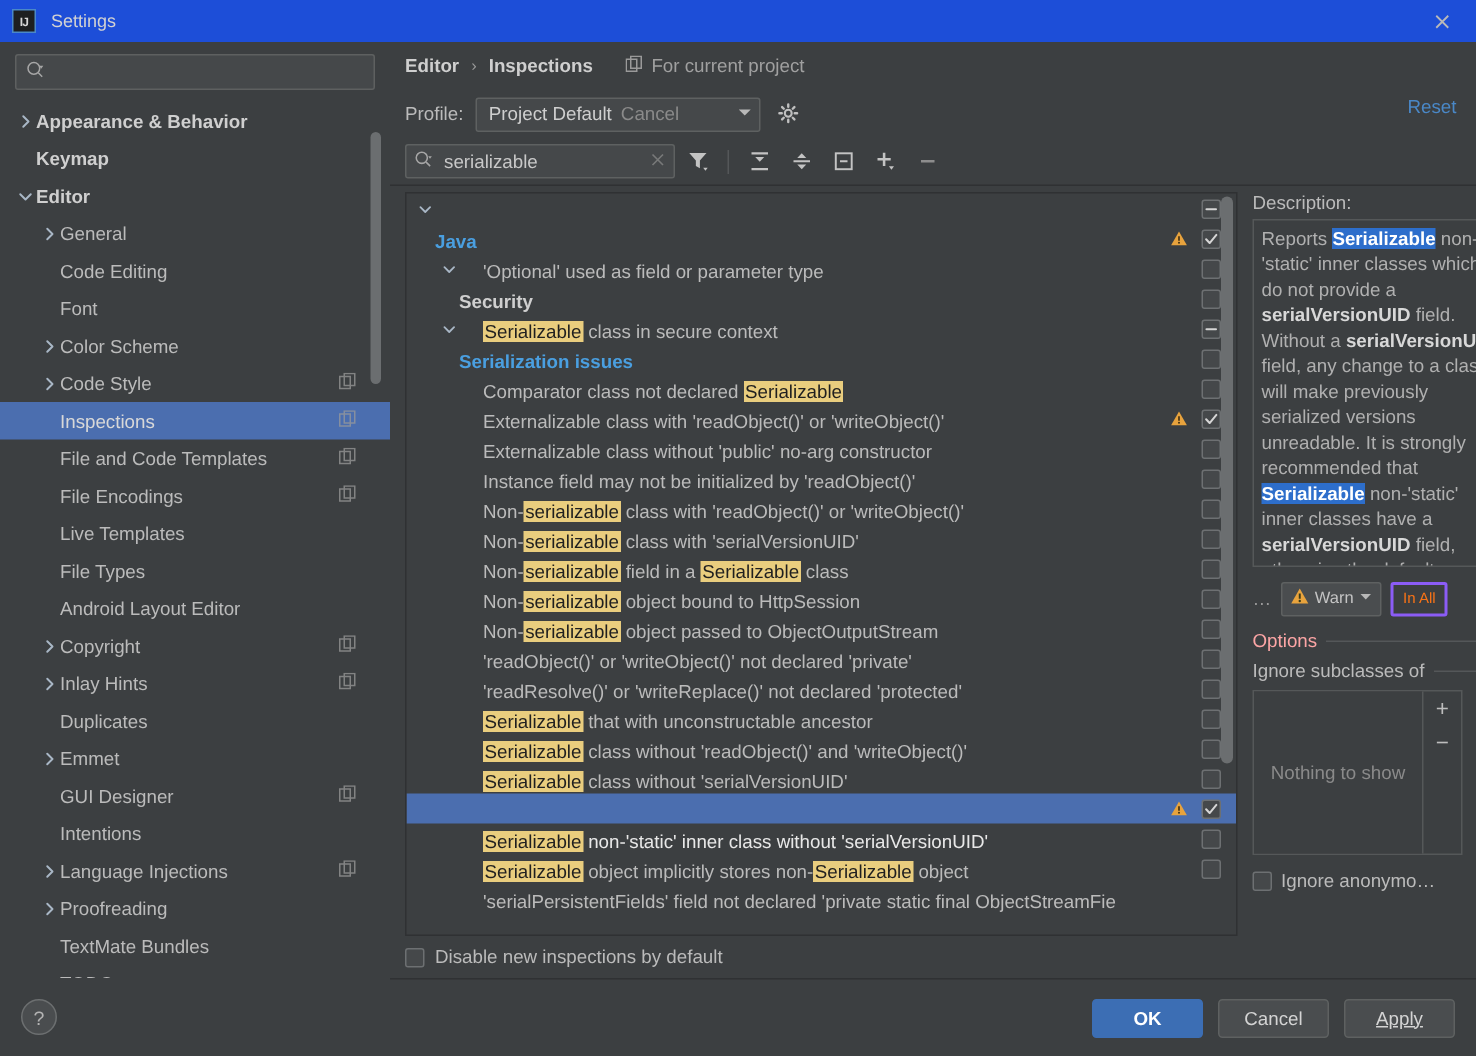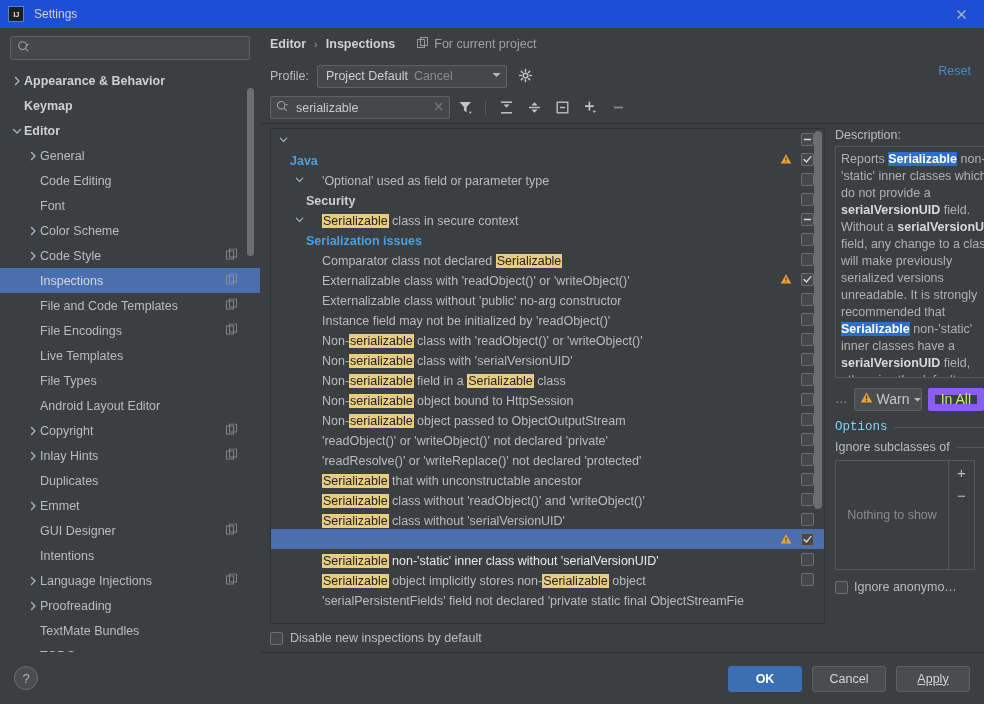--- a/index.html
+++ b/index.html
@@ -394,42 +394,42 @@
   .sev-btn {
     height: 23px;
     border: 1px solid #5e6161;
     background: #4a4d4f;
     border-radius: 2px;
     display: flex;
     align-items: center;
     gap: 4px;
     padding: 0 5px;
     color: #c4c4c4;
-    font-size: 14px;
+    font-size: 11px;
     white-space: nowrap;
     overflow: hidden;
     cursor: default;
   }
   .scope-btn {
     height: 23px;
-    border: 7px solid #8b5cf6;
+    border: 2px solid #8b5cf6;
     background: #3c3f41;
     border-radius: 2px;
     display: flex; align-items: center;
     padding: 0 6px;
-    color: #bef264;
-    font-size: 14px;
+    color: #f97316;
+    font-size: 10px;
     white-space: nowrap;
     cursor: default;
   }
   .opt-sep {
     display: flex; align-items: center; gap: 6px;
     margin-top: 4px; margin-bottom: 6px;
   }
-  .opt-sep .lbl { font-size: 12.5px; color: #7dd3fc; font-family: Liberation Mono, monospace; }
+  .opt-sep .lbl { font-size: 12.5px; color: #fca5a5; }
   .opt-sep .line { flex: 1; height: 1px; background: #545759; }
   .ignore-sub {
     display: flex; align-items: center; gap: 6px;
     font-size: 12.5px; color: #bbbbbb;
     margin-bottom: 6px;
   }
   .ignore-sub .line { flex: 1; height: 1px; background: #545759; }
   .list-box {
     height: 110px;
     display: flex;

